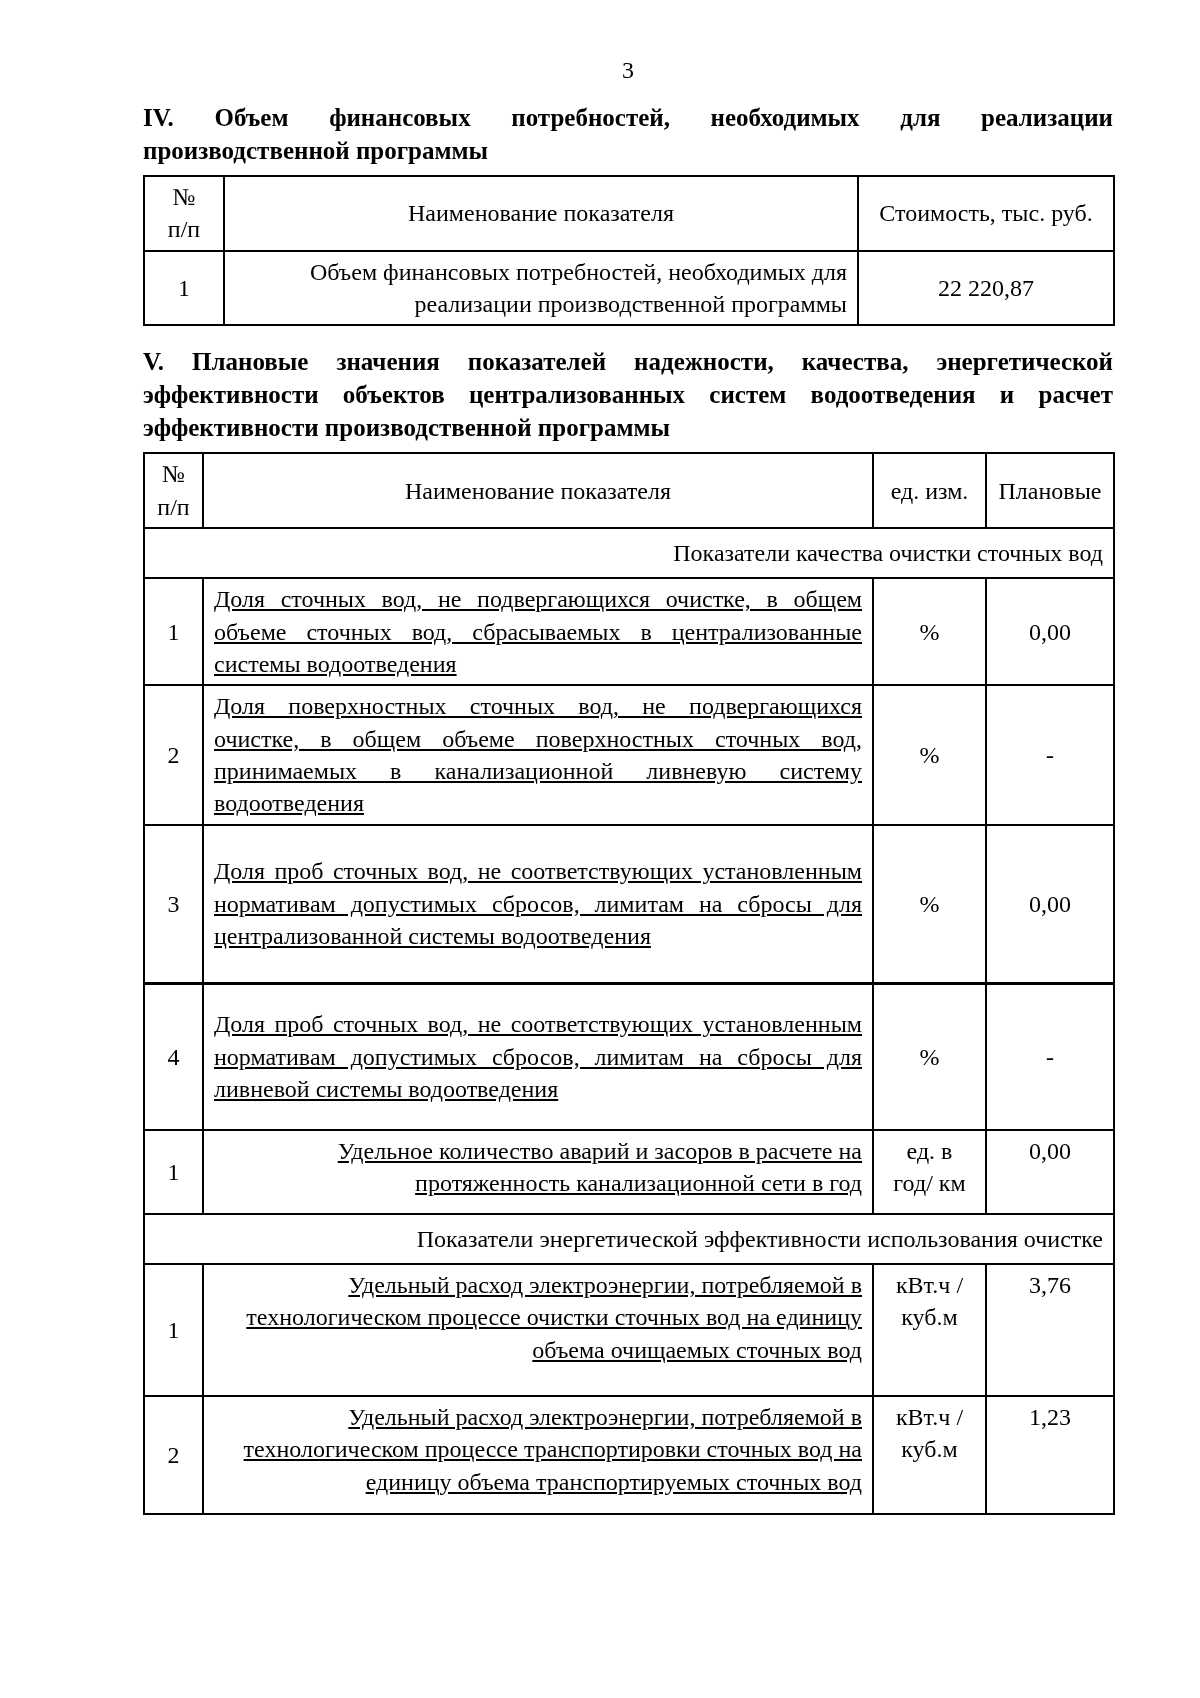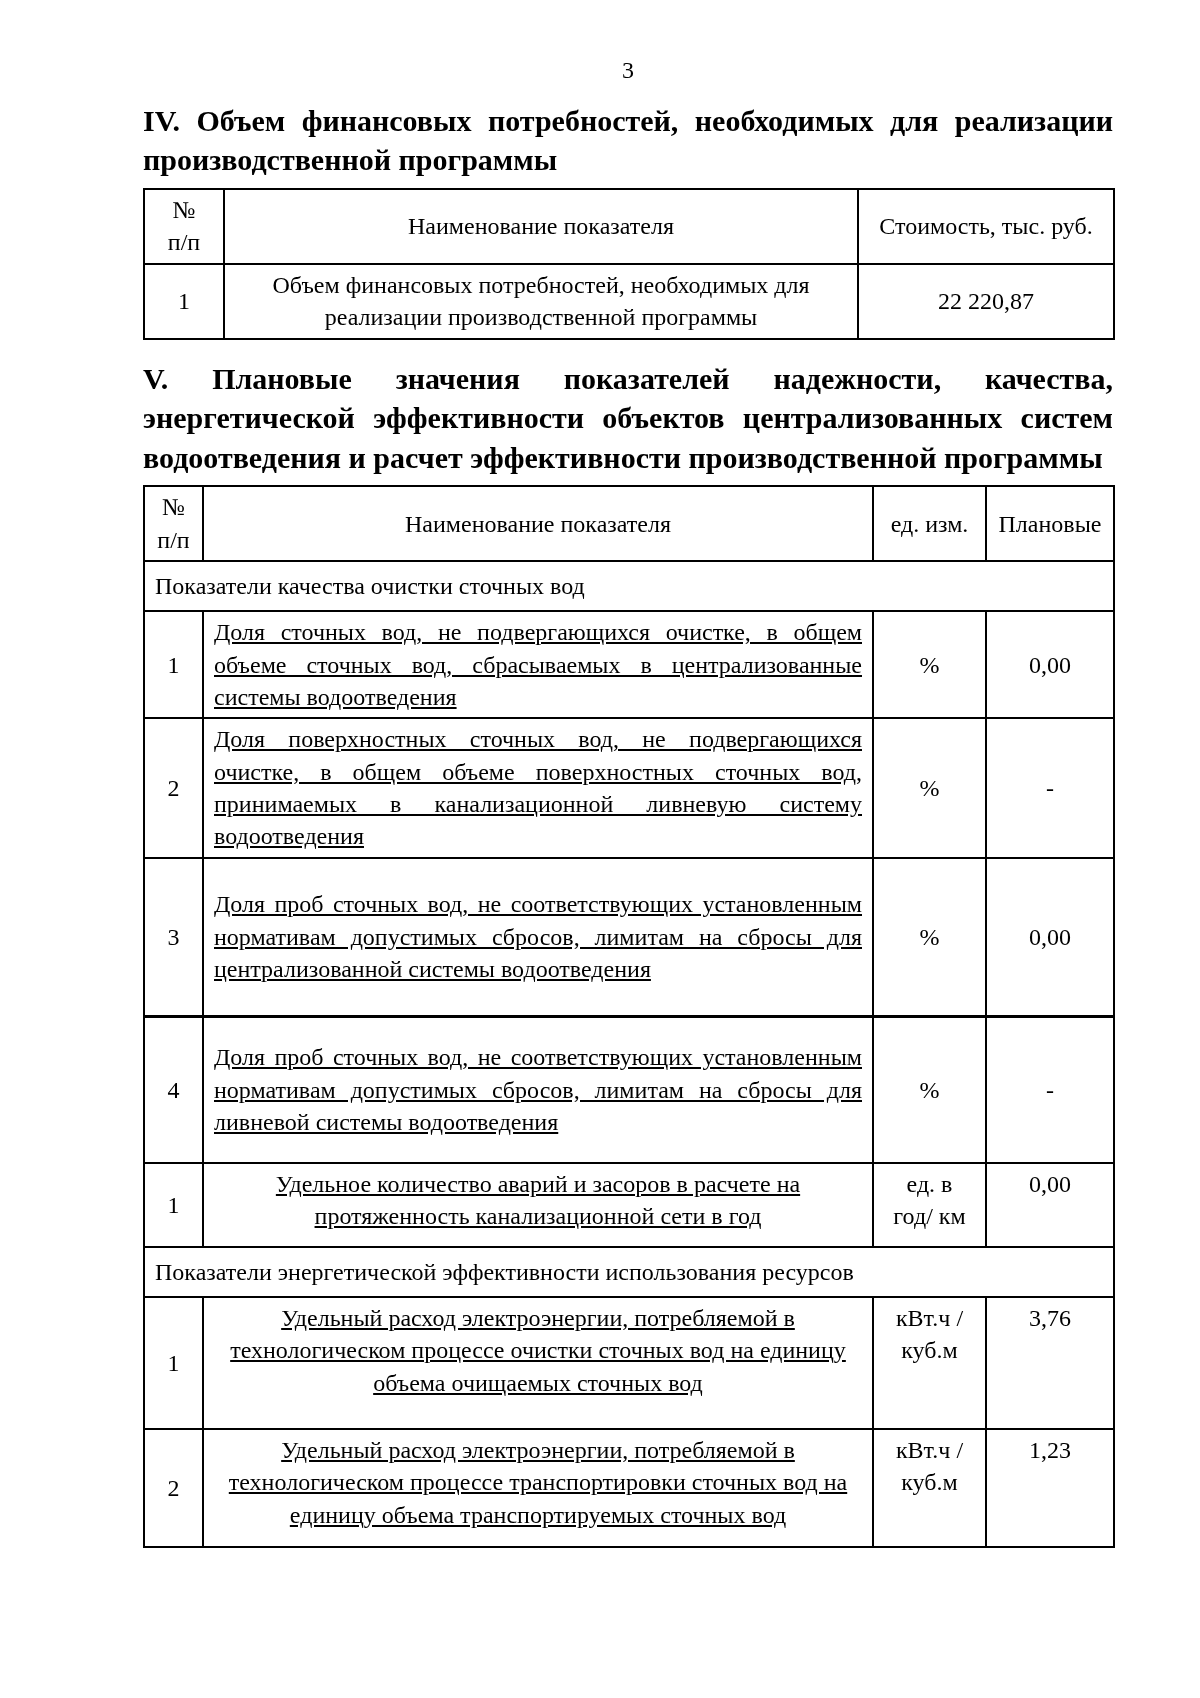--- a/index.html
+++ b/index.html
@@ -19,21 +19,21 @@
     padding: 56px 87px 0 143px; 
     width: 970px;
   }
   .page-num {
     text-align: center;
     font-size: 24px;
     line-height: 1.2;
     margin-bottom: 16px;
   }
   .heading {
-    font-size: 30px;
+    font-size: 25px;
     font-weight: bold;
     line-height: 1.32;
     text-align: justify;
     margin: 0 0 8px 0;
   }
   .heading.mt {
     margin-top: 19px;
   }
   table.doc {
     border-collapse: collapse;
@@ -44,25 +44,25 @@
   table.doc td {
     border: 2px solid #000000;
     font-size: 24px;
     line-height: 1.35;
     padding: 4px 10px;
     vertical-align: middle;
     overflow: hidden;
   }
   .c   { text-align: center; }
   .j   { text-align: justify; }
-  .l   { text-align: center; }
+  .l   { text-align: right; }
   .pre { white-space: pre-line; }
   .top { vertical-align: top !important; }
   tr.thick-top > td { border-top: 3px solid #000000; }
-  .sec-cell { text-align: left; }
+  .sec-cell { text-align: right; }
   .name-pad { padding-left: 13px; padding-right: 13px; text-decoration: underline; }
 </style>
 </head>
 <body>
 
 <div class="content">
 
   <div class="page-num">3</div>
 
   <p class="heading">IV. Объем финансовых потребностей, необходимых для реализации производственной программы</p>
@@ -136,21 +136,21 @@
 
     <tr>
       <td class="c" style="height:74px">1</td>
       <td class="l top name-pad">Удельное количество аварий и засоров в расчете на протяженность канализационной сети в год</td>
       <td class="c top pre">ед. в
 год/ км</td>
       <td class="c top">0,00</td>
     </tr>
 
     <tr>
-      <td class="sec-cell" colspan="4" style="height:40px">Показатели энергетической эффективности использования ресурсов</td>
+      <td class="sec-cell" colspan="4" style="height:40px">Показатели энергетической эффективности использования очистке</td>
     </tr>
     <tr>
       <td class="c" style="height:122px">1</td>
       <td class="l top name-pad">Удельный расход электроэнергии, потребляемой в технологическом процессе очистки сточных вод на единицу объема очищаемых сточных вод</td>
       <td class="c top pre">кВт.ч /
 куб.м</td>
       <td class="c top">3,76</td>
     </tr>
     <tr>
       <td class="c" style="height:108px">2</td>

